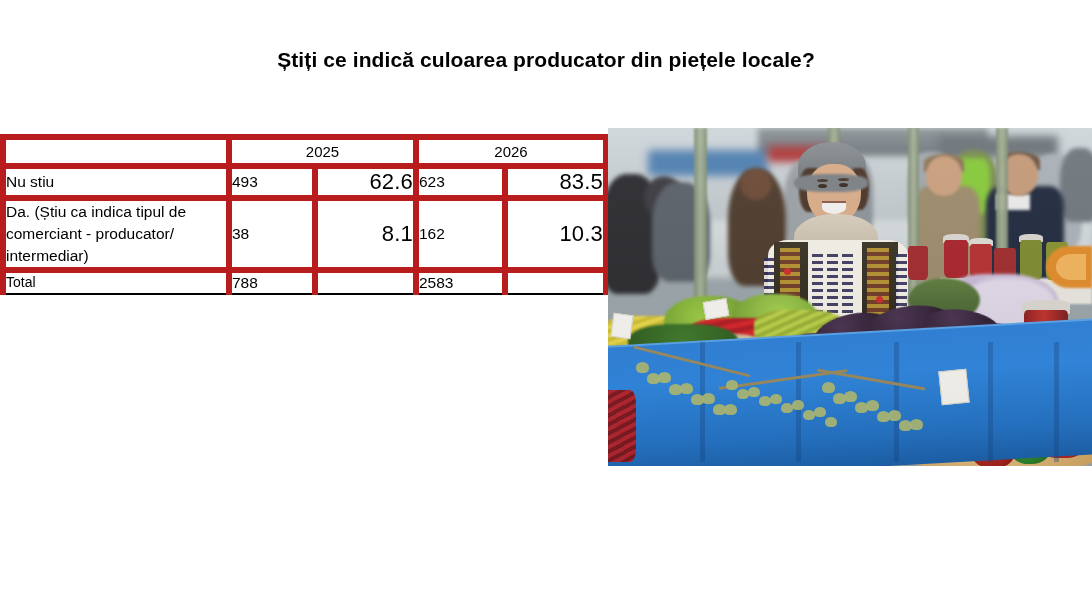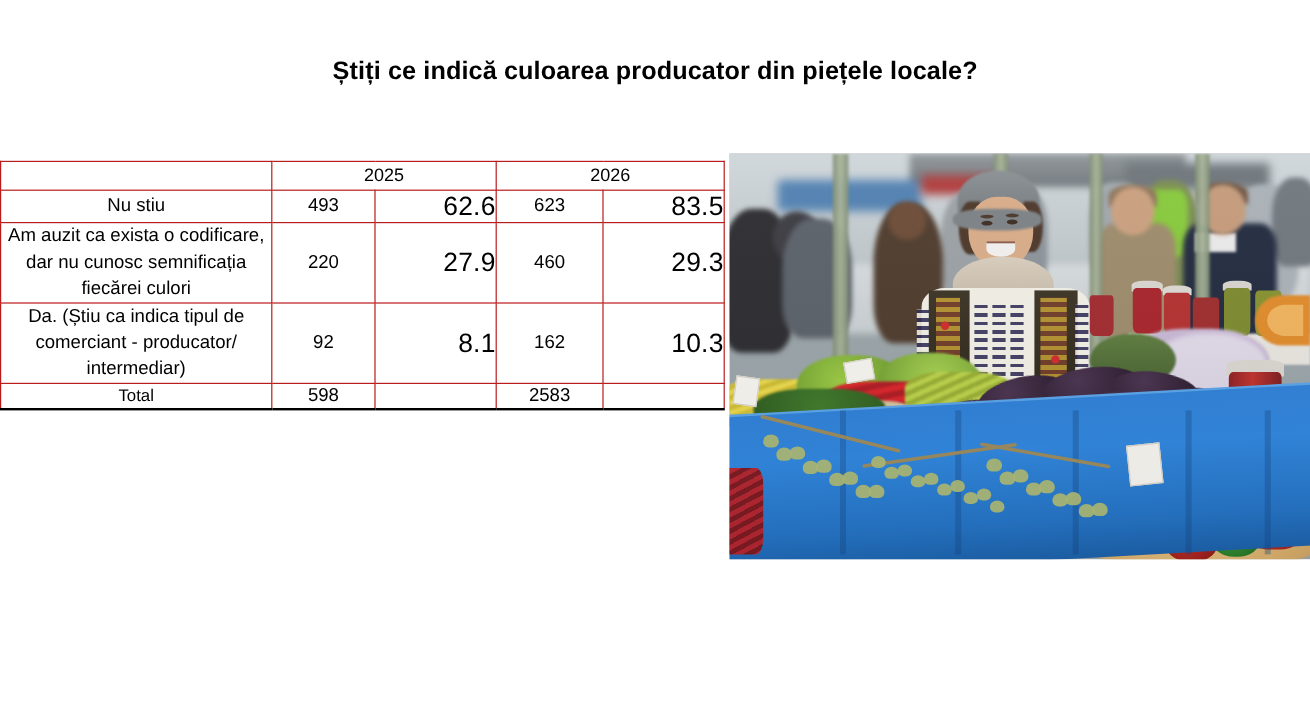--- a/index.html
+++ b/index.html
@@ -43,21 +43,21 @@
     width: 603px;
     background: #ffffff;
   }
   table.survey col.c-label  { width: 226px; }
   table.survey col.c-freq1  { width: 86px;  }
   table.survey col.c-pct1   { width: 101px; }
   table.survey col.c-freq2  { width: 89px;  }
   table.survey col.c-pct2   { width: 101px; }
 
   table.survey td {
-    border: 1px solid #b91c1c;
+    border: 6px solid #b91c1c;
     padding: 0;
     vertical-align: middle;
     background: #ffffff;
   }
   .hdr-cell {
     text-align: center;
     font-size: 15px;
     line-height: 1.15;
     padding: 4px 4px 5px 4px;
     height: 40px;
@@ -67,27 +67,27 @@
   .year-cell {
     text-align: center;
     font-size: 15px;
     height: 23px;
     padding: 1px 0 2px 0;
   }
   .year-2025 { background: #b5e3a1; }
   .year-2026 { background: #7ed070; }
 
   .label-cell {
-    text-align: center;
+    text-align: left;
     font-size: 15.5px;
     line-height: 1.42;
     padding: 3px 4px 3px 2px;
   }
   .num-cell {
-    text-align: center;
+    text-align: left;
     font-size: 15.5px;
     padding: 3px 5px 3px 3px;
   }
   .pct-cell {
     text-align: right;
     font-size: 22px;
     padding: 3px 5px 4px 3px;
     letter-spacing: 0.2px;
   }
   .total-label {
@@ -398,39 +398,32 @@
       </tr>
 
       <tr>
         <td class="label-cell edge-left">Nu stiu</td>
         <td class="num-cell">493</td>
         <td class="pct-cell">62.6</td>
         <td class="num-cell">623</td>
         <td class="pct-cell edge-right">83.5</td>
       </tr>
 
-      <tr>
-        <td class="label-cell edge-left">Am auzit ca exista o codificare, dar nu cunosc semnificația fiecărei culori</td>
-        <td class="num-cell">220</td>
-        <td class="pct-cell">27.9</td>
-        <td class="num-cell">460</td>
-        <td class="pct-cell edge-right">29.3</td>
-      </tr>
 
       <tr>
         <td class="label-cell edge-left">Da. (Știu ca indica tipul de comerciant - producator/ intermediar)</td>
-        <td class="num-cell">92</td>
+        <td class="num-cell">38</td>
         <td class="pct-cell">8.1</td>
         <td class="num-cell">162</td>
         <td class="pct-cell edge-right">10.3</td>
       </tr>
 
       <tr class="r-total">
         <td class="label-cell total-label edge-left">Total</td>
-        <td class="num-cell">598</td>
+        <td class="num-cell">788</td>
         <td class="pct-cell"></td>
         <td class="num-cell">2583</td>
         <td class="pct-cell edge-right"></td>
       </tr>
     </tbody>
   </table>
 </div>
 
 <div class="photo">
   <div class="bg-sky"></div>

